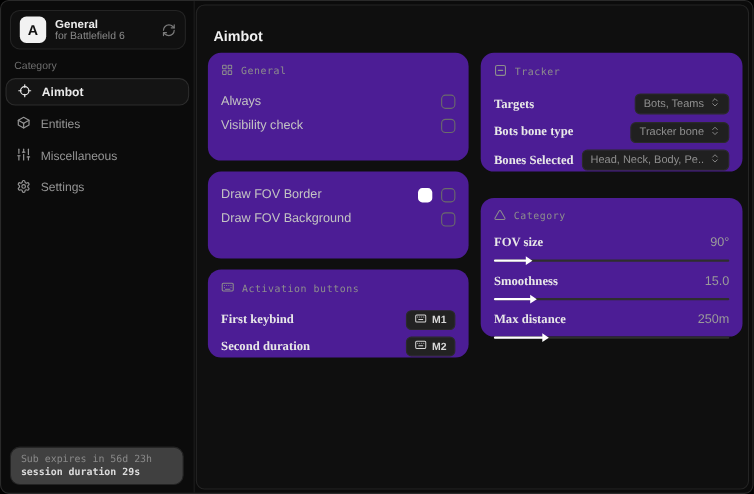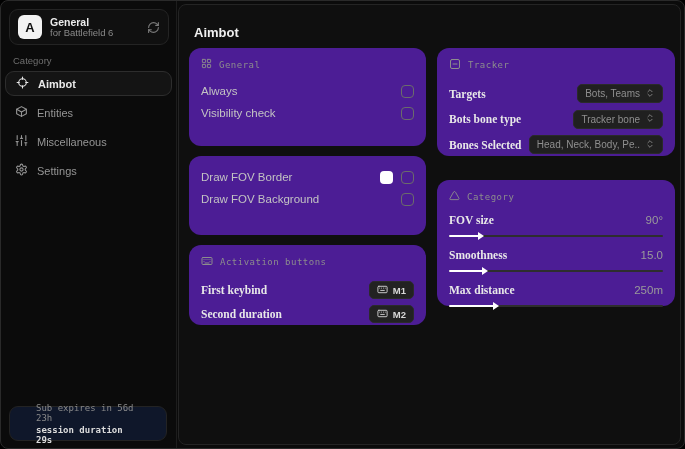--- a/index.html
+++ b/index.html
@@ -22,22 +22,22 @@
   .refresh { color:#7a7a7a; display:flex; cursor:pointer; }
   .category { position:absolute; left:12px; top:54px; color:#6f6f6f; font-size:9.5px; }
   .nav { position:absolute; left:4px; right:4px; top:70px; display:flex;
     flex-direction:column; gap:4px; }
   .nav-item { display:flex; align-items:center; gap:9px; height:25px; padding:0 10px;
     border-radius:9px; color:#959595; font-size:11px; cursor:pointer; }
   .nav-item.active { border:1px solid #2d2d2d; background:#141414; color:#e9e9e9;
     font-weight:600; }
   .nav-item svg { flex:0 0 auto; }
   .sub-box { position:absolute; left:8px; bottom:7px; width:158px; height:35px;
-    border:1px solid #232323; border-radius:9px; background:#0f172a;
-    display:flex; flex-direction:column; justify-content:center; padding:0 26px; gap:2px; }
+    border:1px solid #232323; border-radius:9px; background:#404040;
+    display:flex; flex-direction:column; justify-content:center; padding:0 9px; gap:2px; }
   .sub-line1 { font-family:"DejaVu Sans Mono", monospace; color:#8a8a8a; font-size:9px; }
   .sub-line2 { font-family:"DejaVu Sans Mono", monospace; color:#dcdcdc; font-size:9px; font-weight:700; }
 
   
   .main { position:absolute; left:177px; top:3px; right:3px; bottom:3px;
     background:#0f0f0f; border:1px solid #242424; border-radius:8px; }
   .page-title { position:absolute; left:15px; top:20px; color:#f0f0f0;
     font-size:13px; font-weight:700; }
   .col { position:absolute; display:flex; flex-direction:column; }
   .col-left  { left:10px;  top:43px; width:237px; gap:10px; }

